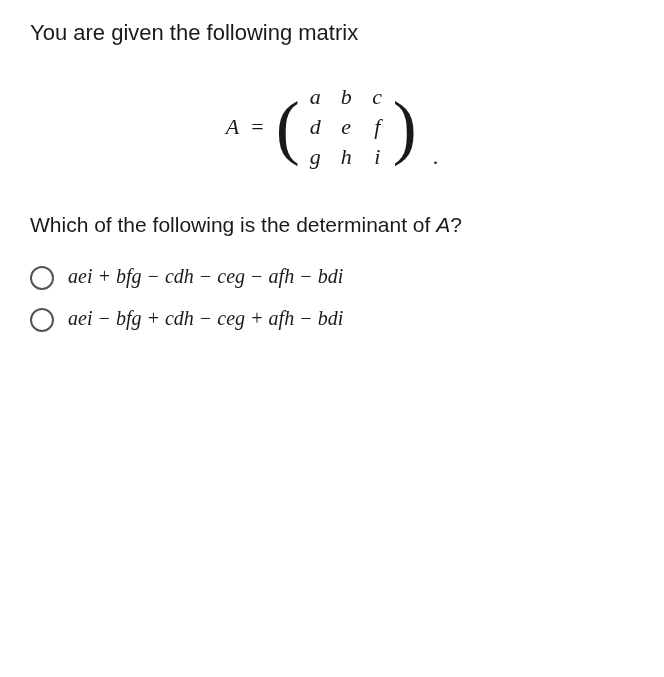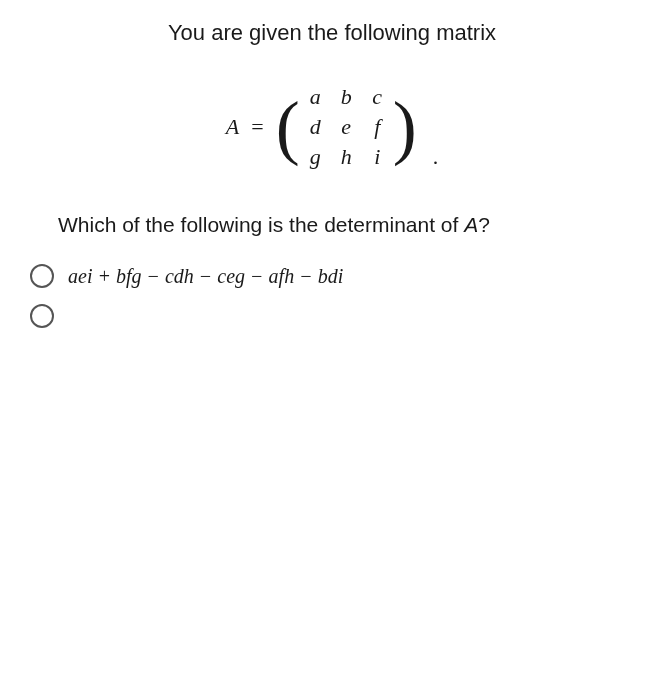--- a/index.html
+++ b/index.html
@@ -15,21 +15,20 @@
       min-height: 677px;
       padding: 20px 30px;
       color: #1a1a1a;
     }
 
     .page-title {
       font-size: 22px;
       font-weight: 400;
       margin-bottom: 30px;
       font-family: 'Arial', sans-serif;
-      text-align: center;
     }
 
     .matrix-section {
       display: flex;
       justify-content: center;
       align-items: center;
       margin-bottom: 35px;
     }
 
     .matrix-equation {
@@ -85,33 +84,32 @@
       margin-left: 4px;
       align-self: flex-end;
       padding-bottom: 8px;
     }
 
     .question-text {
       font-size: 21px;
       font-weight: 400;
       margin-bottom: 25px;
       font-family: 'Arial', sans-serif;
-      margin-left: 28px;
     }
 
     .options-list {
       list-style: none;
       display: flex;
       flex-direction: column;
       gap: 14px;
     }
 
     .option-item {
       display: flex;
-      align-items: center;
+      align-items: flex-end;
       gap: 14px;
       cursor: pointer;
     }
 
     .radio-circle {
       width: 24px;
       height: 24px;
       border-radius: 50%;
       border: 2px solid #555;
       flex-shrink: 0;
@@ -157,14 +155,15 @@
   <span>Which of the following is the determinant of </span><span style="font-style:italic;">A</span><span>?</span>
 </div>
 
 <ul class="options-list">
   <li class="option-item">
     <span class="radio-circle"></span>
     <span class="option-formula">aei + bfg − cdh − ceg − afh − bdi</span>
   </li>
   <li class="option-item">
     <span class="radio-circle"></span>
+    <span class="option-formula">aei − bfg + cdh − ceg + afh − bdi</span>
   </li>
 </ul>
 
 </body></html>

